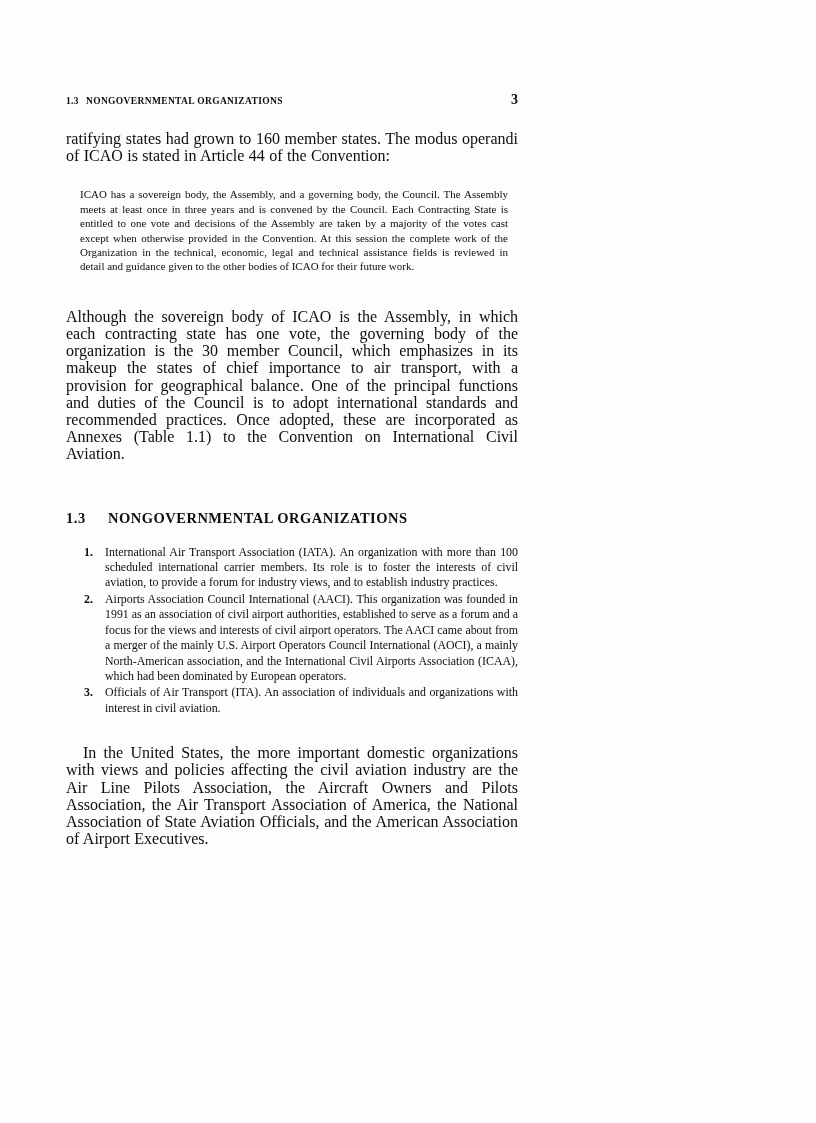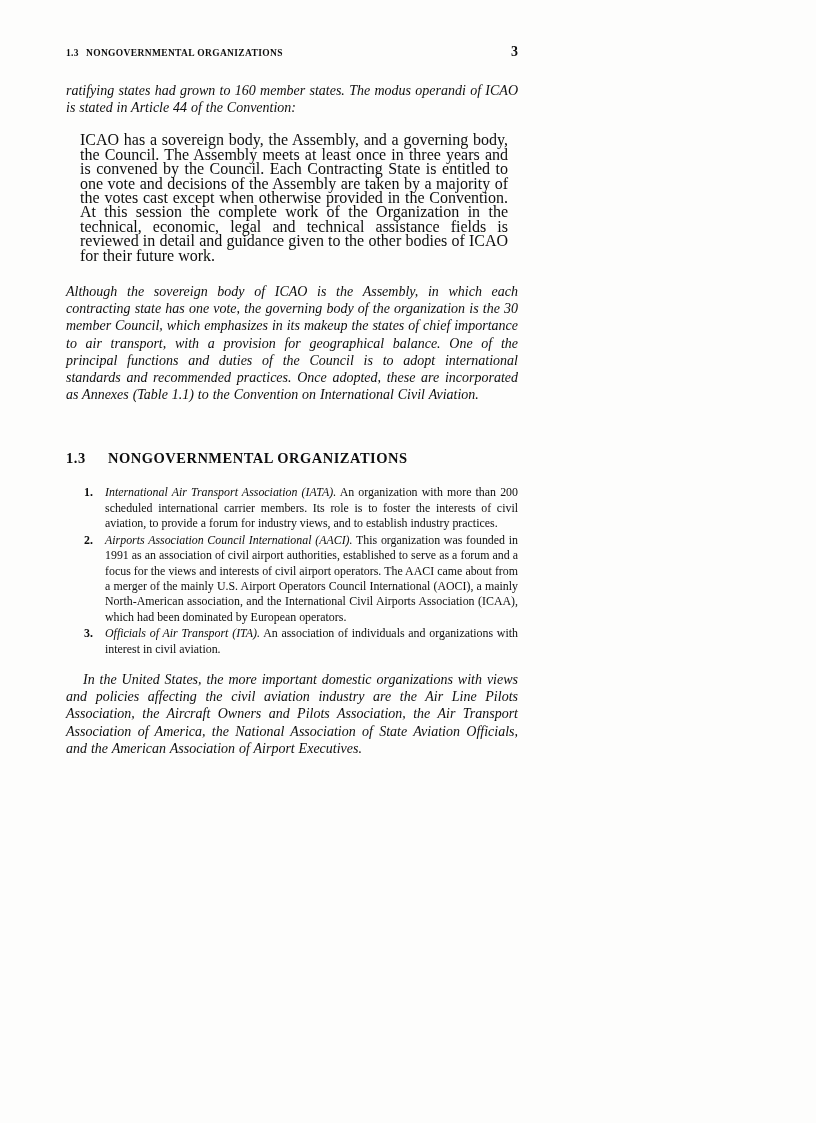--- a/index.html
+++ b/index.html
@@ -28,50 +28,50 @@
     top: 44px;
     width: 452px;
   }
   
   .runhead {
     display: flex;
     align-items: baseline;
     justify-content: space-between;
     font-family: "Liberation Serif", serif;
     margin-bottom: 22px;
+    margin-top: 48px;
   }
   .runhead .rh-left {
     font-size: 9.5px;
     letter-spacing: 0.35px;
     font-weight: bold;
   }
   .runhead .rh-left .secno {
     margin-right: 7px;
   }
   .runhead .rh-right {
     font-size: 14px;
     font-weight: bold;
   }
   
   p.body {
-    font-size: 14px;
+    font-size: 16px;
     line-height: 17.2px;
     text-align: justify;
-    margin: 0 0 0 0;
+    margin: 14px 0 0 0;
     word-spacing: 0.4px;
-    font-style: italic;
   }
   p.indent {
     text-indent: 17px;
   }
   
   blockquote.extract {
-    margin: 17px 0 0 0;
+    margin: 23px 0 0 0;
     padding: 0 0 0 14px;
-    font-size: 16px;
+    font-size: 11px;
     line-height: 14.4px;
     text-align: justify;
     width: 428px;
   }
   
   h2.section {
     font-size: 14.5px;
     font-weight: bold;
     letter-spacing: 0.5px;
     margin: 47px 0 18px 0;
@@ -97,21 +97,21 @@
     text-align: justify;
     margin-bottom: 1px;
   }
   ol.numlist li .marker {
     position: absolute;
     left: 4px;
     top: 0;
     font-weight: bold;
     font-size: 11.9px;
   }
-  .it { font-style: italic; }
+  .it { }
   .gapA { height: 13px; }
   .gapB { height: 20px; }
 </style>
 </head>
 <body>
 
 <div class="page">
   <div class="content">
 
     <div class="runhead">
@@ -130,21 +130,21 @@
     <p class="body">Although the sovereign body of ICAO is the Assembly, in which each contracting state has one vote, the governing body of the organization is the 30 member Council, which emphasizes in its makeup the states of chief importance to air transport, with a provision for geographical balance. One of the principal functions and duties of the Council is to adopt international standards and recommended practices. Once adopted, these are incorporated as Annexes (Table 1.1) to the Convention on International Civil Aviation.</p>
 
     <h2 class="section">
       <span class="secno">1.3</span>
       <span>NONGOVERNMENTAL ORGANIZATIONS</span>
     </h2>
 
 
     <ol class="numlist">
       <li>
-        <span class="marker">1.</span><span class="it">International Air Transport Association (IATA).</span><span> An organization with more than 200 scheduled international carrier members. Its role is to foster the interests of civil aviation, to provide a forum for industry views, and to establish industry practices.</span>
+        <span class="marker">1.</span><span class="it">International Air Transport Association (IATA).</span><span> An organization with more than 100 scheduled international carrier members. Its role is to foster the interests of civil aviation, to provide a forum for industry views, and to establish industry practices.</span>
       </li>
       <li>
         <span class="marker">2.</span><span class="it">Airports Association Council International (AACI).</span><span> This organization was founded in 1991 as an association of civil airport authorities, established to serve as a forum and a focus for the views and interests of civil airport operators. The AACI came about from a merger of the mainly U.S. Airport Operators Council International (AOCI), a mainly North-American association, and the International Civil Airports Association (ICAA), which had been dominated by European operators.</span>
       </li>
       <li>
         <span class="marker">3.</span><span class="it">Officials of Air Transport (ITA).</span><span> An association of individuals and organizations with interest in civil aviation.</span>
       </li>
     </ol>
 
     <div class="gapA"></div>

